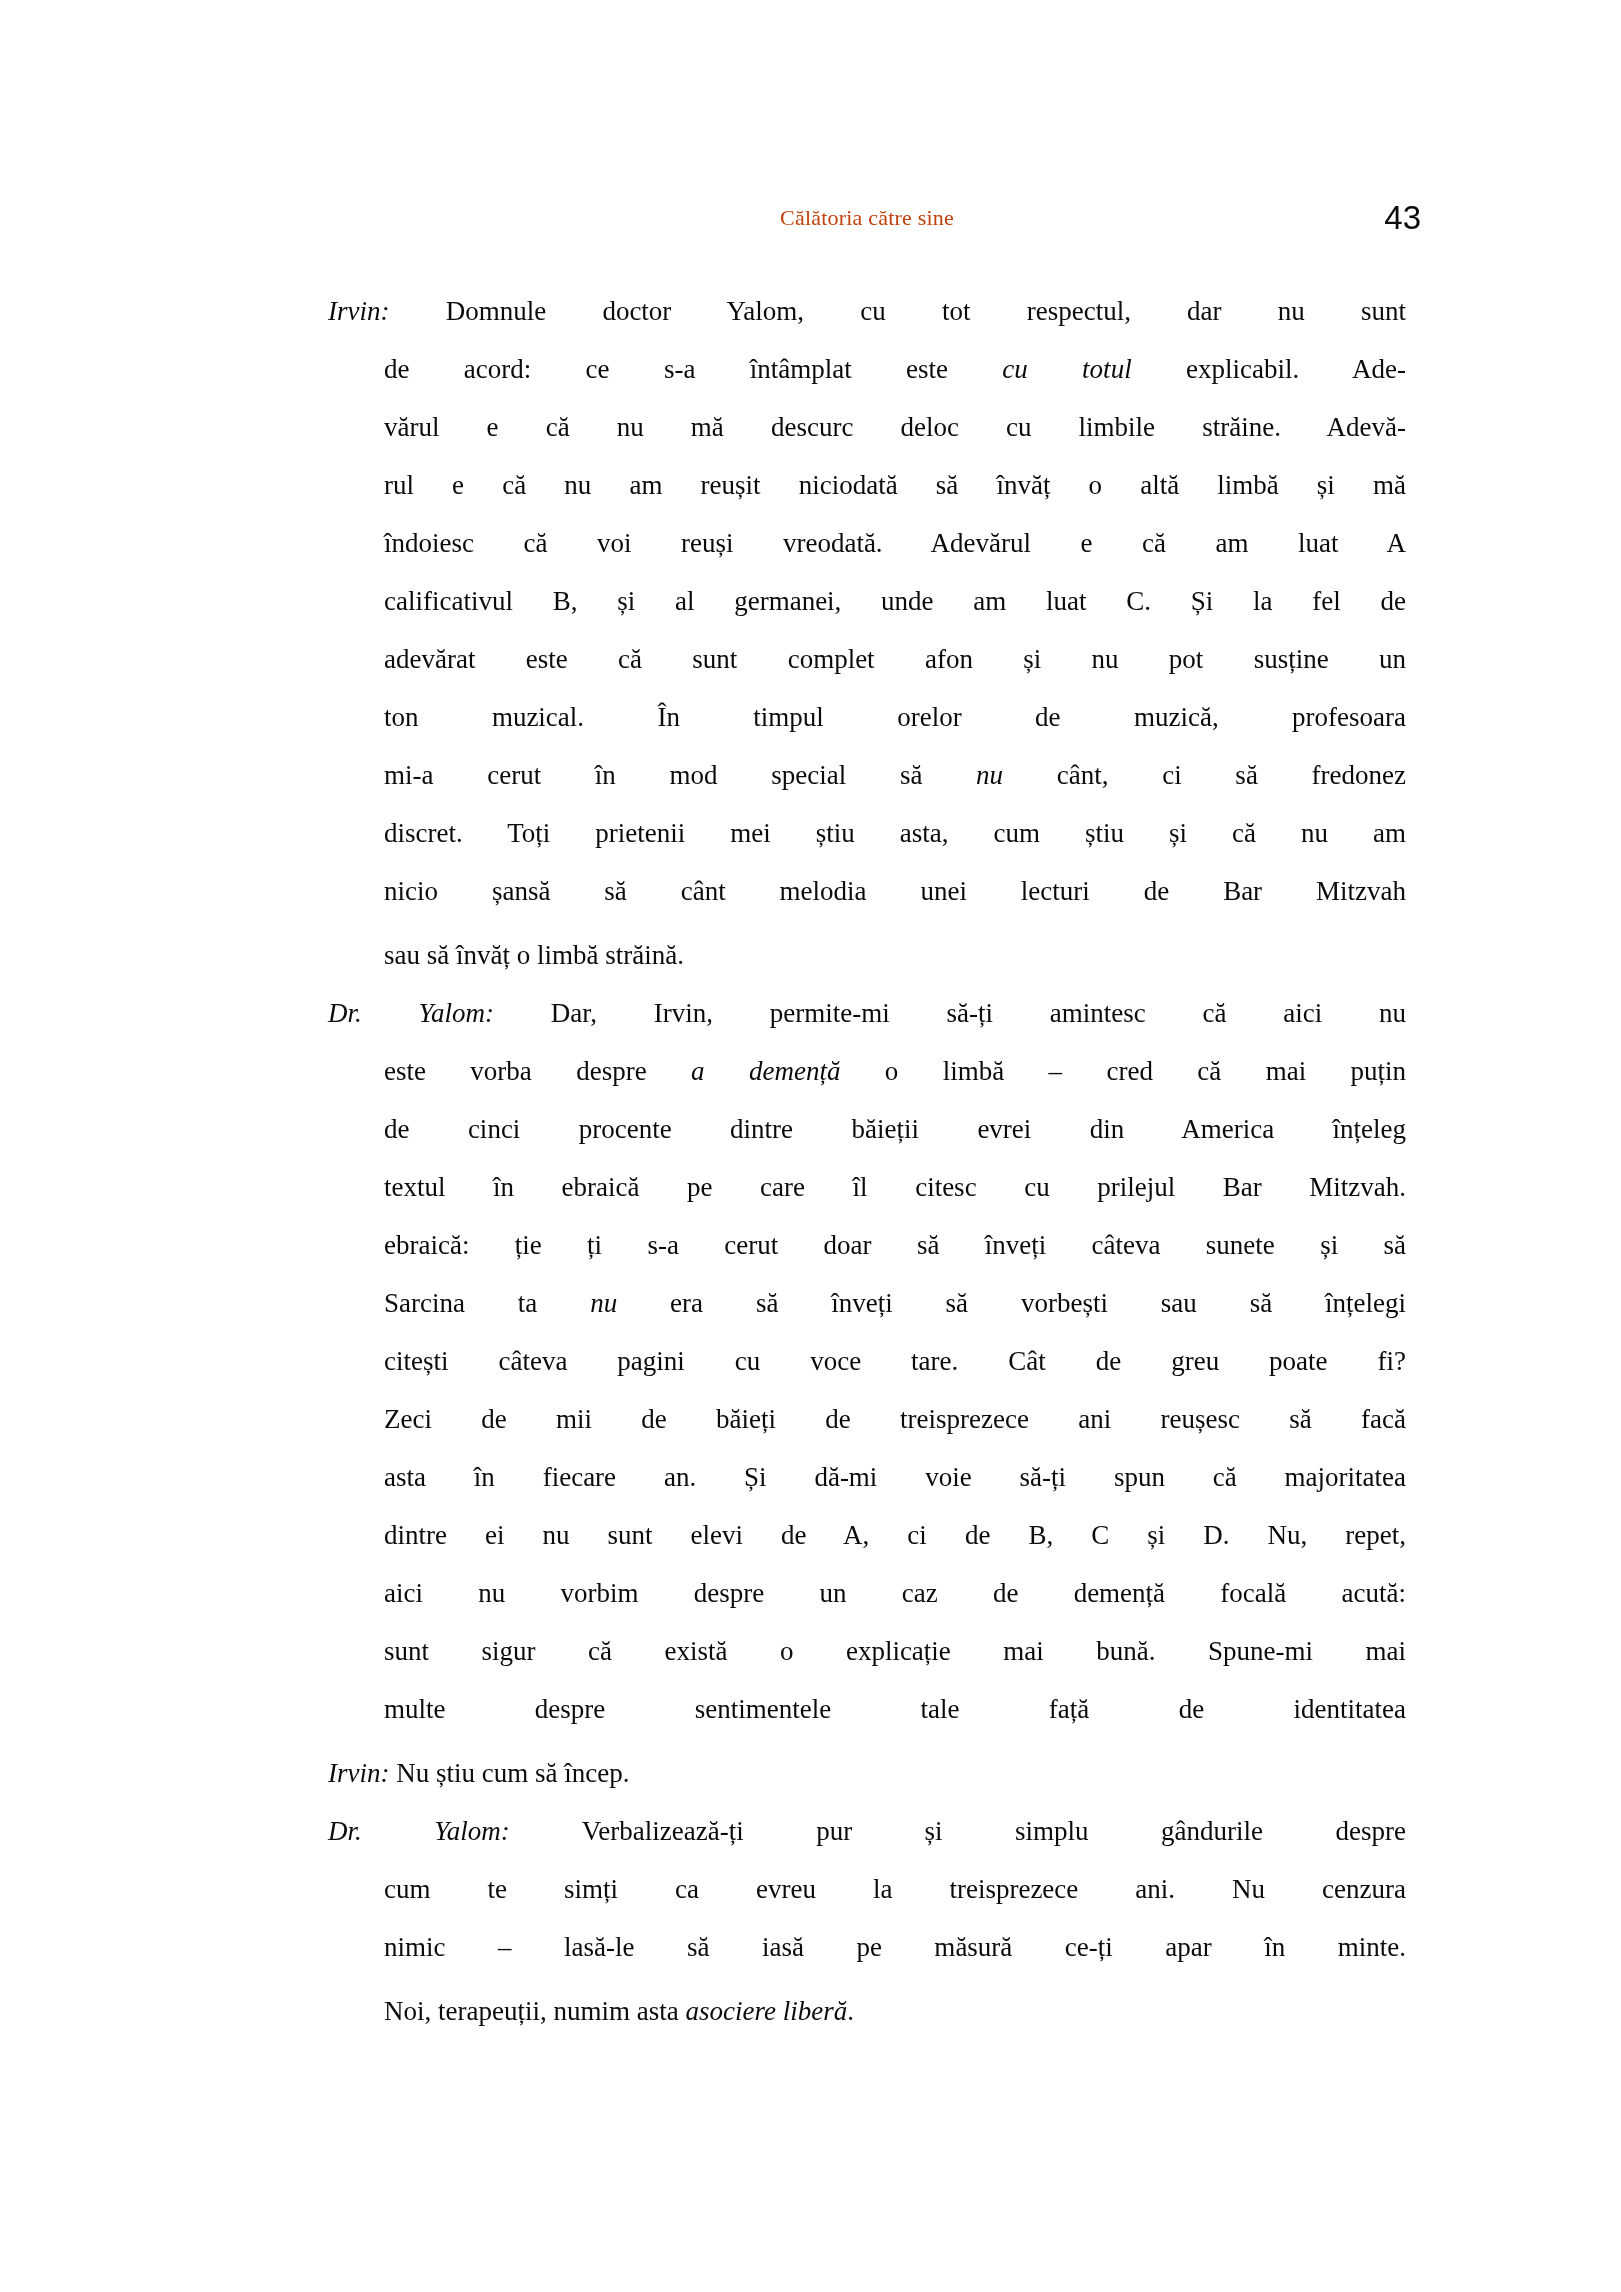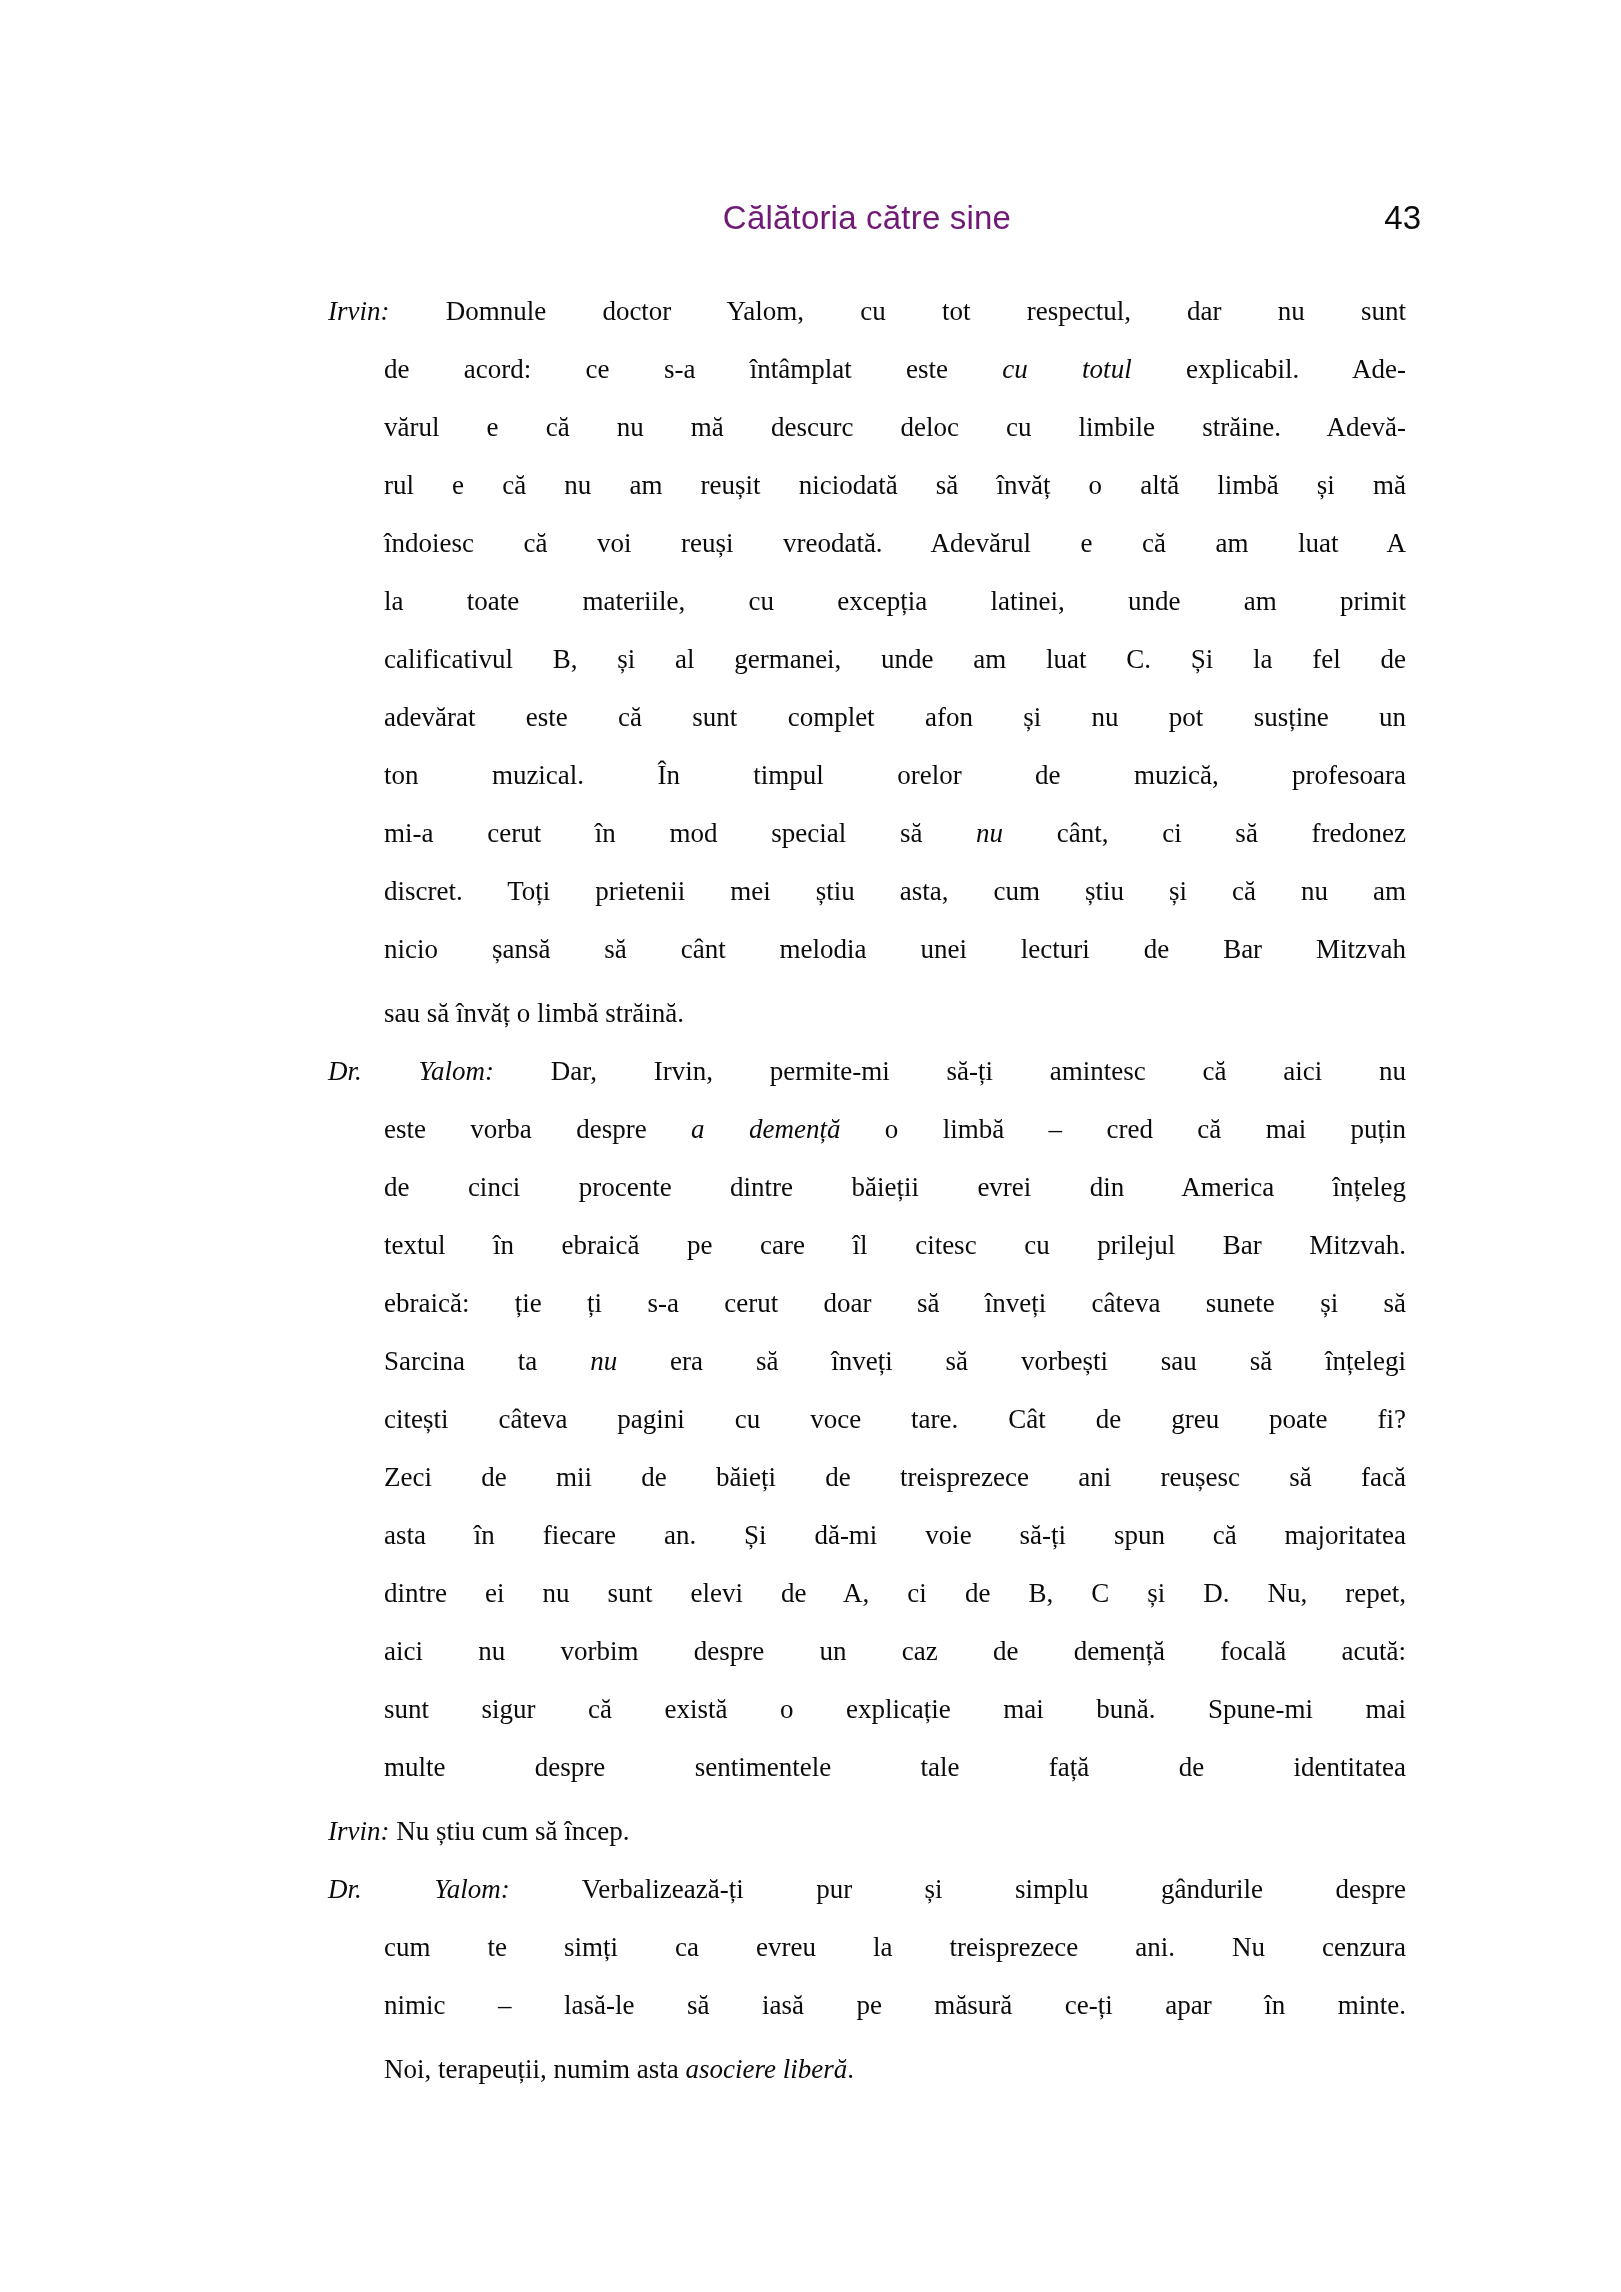--- a/index.html
+++ b/index.html
@@ -15,24 +15,24 @@
     color: #0b0b0b;
     font-family: "Liberation Serif", serif;
     overflow: hidden;
   }
   .page-header {
     position: absolute;
     left: 328px;
     top: 197px;
     width: 1078px;
     height: 45px;
-    font-family: Liberation Sans, sans-serif;
-    font-size: 33px;
+    font-family: Liberation Serif, serif;
+    font-size: 22px;
     line-height: 41px;
-    color: #701a75;
+    color: #c2410c;
   }
   .running-title {
     display: block;
     text-align: center;
     letter-spacing: 0.2px;
   }
   .page-number {
     position: absolute;
     right: 200px;
     top: 197px;
@@ -69,21 +69,20 @@
   </div>
   <span class="page-number">43</span>
 
   <div class="dialogue">
       <div class="para">
         <div class="line first"><span class="it">Irvin:</span><span> Domnule doctor Yalom, cu tot respectul, dar nu sunt</span></div>
         <div class="line"><span>de acord: ce s-a întâmplat este </span><span class="it">cu totul</span><span> explicabil. Ade-</span></div>
         <div class="line"><span>vărul e că nu mă descurc deloc cu limbile străine. Adevă-</span></div>
         <div class="line"><span>rul e că nu am reușit niciodată să învăț o altă limbă și mă</span></div>
         <div class="line"><span>îndoiesc că voi reuși vreodată. Adevărul e că am luat A</span></div>
-        <div class="line"><span>la toate materiile, cu excepția latinei, unde am primit</span></div>
         <div class="line"><span>calificativul B, și al germanei, unde am luat C. Și la fel de</span></div>
         <div class="line"><span>adevărat este că sunt complet afon și nu pot susține un</span></div>
         <div class="line"><span>ton muzical. În timpul orelor de muzică, profesoara</span></div>
         <div class="line"><span>mi-a cerut în mod special să </span><span class="it">nu</span><span> cânt, ci să fredonez</span></div>
         <div class="line"><span>discret. Toți prietenii mei știu asta, cum știu și că nu am</span></div>
         <div class="line"><span>nicio șansă să cânt melodia unei lecturi de Bar Mitzvah</span></div>
         <div class="line last"><span>sau să învăț o limbă străină.</span></div>
       </div>
       <div class="para">
         <div class="line first"><span class="it">Dr. Yalom:</span><span> Dar, Irvin, permite-mi să-ți amintesc că aici nu</span></div>

